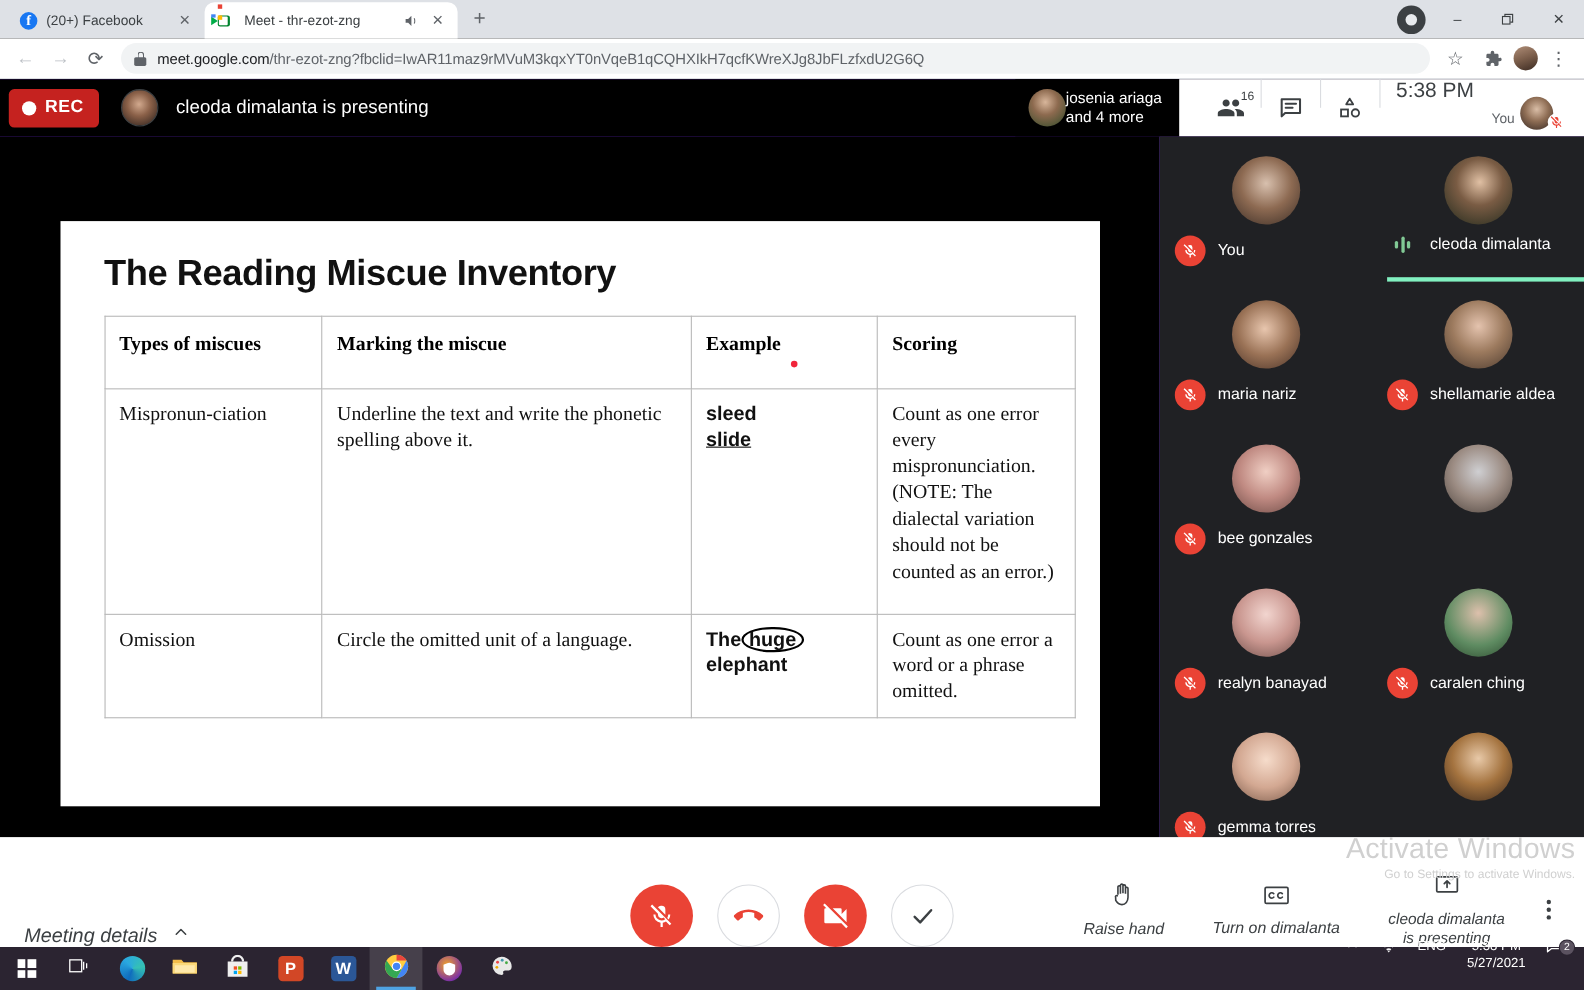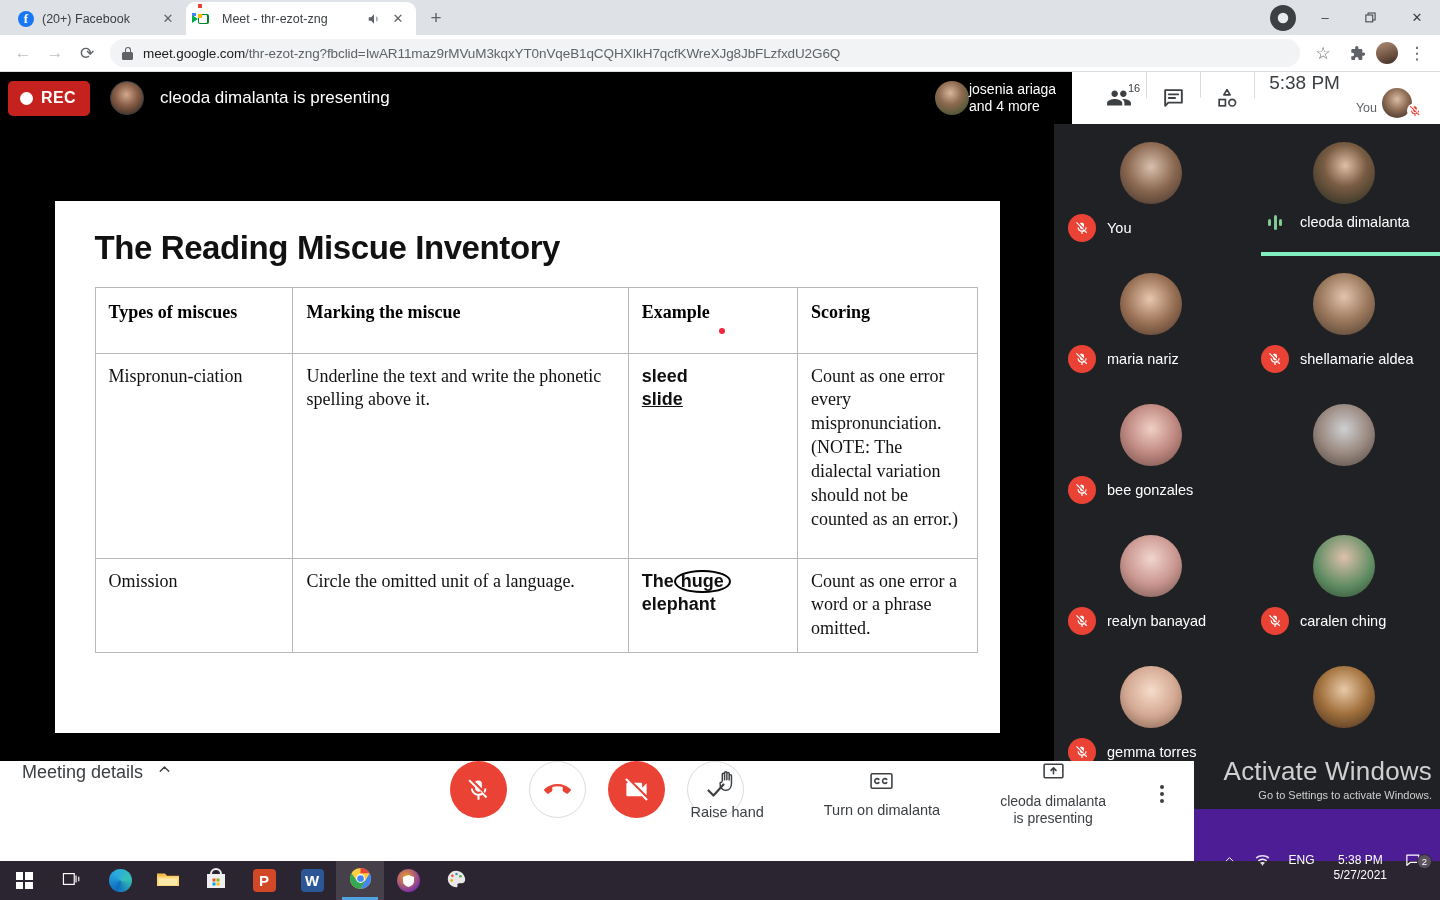--- a/index.html
+++ b/index.html
@@ -102,21 +102,21 @@
   .url-text .host { color: #202124; }
   .tb-right { display: flex; align-items: center; gap: 4px; }
   .tb-avatar {
     width: 22px; height: 22px; border-radius: 50%;
     background: linear-gradient(160deg,#b08e78 0%,#7a5d4a 50%,#3b2a22 100%);
   }
 
   
   .meet-app {
     position: absolute; left: 0; top: 72px; width: 1440px; height: 789px;
-    background: #4c1d95;
+    background: #6d28d9;
   }
 
   
   .meet-topbar {
     position: absolute; left: 0; top: 0; width: 1440px; height: 52px;
     background: #000; display: flex; align-items: center;
   }
   .rec-badge {
     margin-left: 8px; background: #c5221f; color: #fff;
     height: 35px; border-radius: 5px; display: flex; align-items: center;
@@ -245,39 +245,39 @@
     color: #fff; font-size: 14.5px; white-space: nowrap;
     overflow: hidden; text-overflow: ellipsis;
   }
   .speak-bar {
     position: absolute; left: 14px; right: -14px; bottom: -7px;
     height: 4px; background: #81f0c0;
   }
 
   
   .bottombar {
-    position: absolute; left: 0; bottom: 0; width: 1194px; height: 100px;
-    background: #fff; display: flex; align-items: flex-start;
+    position: absolute; left: 0; bottom: 0; width: 1440px; height: 100px;
+    background: #fff; display: flex; align-items: flex-end; font-style: italic;
   }
   .meeting-details {
     display: flex; align-items: center; gap: 13px;
     margin-left: 22px; color: #3c4043; font-size: 18px;
   }
   .center-ctrls {
     position: absolute; left: 50%; transform: translateX(-50%);
     display: flex; align-items: center; gap: 22px;
   }
   .cbtn {
     width: 57px; height: 57px; border-radius: 50%;
     display: flex; align-items: center; justify-content: center;
   }
   .cbtn.red { background: #ea4335; }
   .cbtn.outline { background: #fff; border: 1px solid #dadce0; }
   .right-ctrls {
-    position: absolute; right: 14px; display: flex; align-items: center; gap: 16px;
+    position: absolute; right: 14px; display: flex; align-items: center; gap: 0;
   }
   .rc-item {
     display: flex; flex-direction: column; align-items: center; gap: 7px;
     color: #3c4043; font-size: 14.5px; padding: 0 22px; min-width: 90px;
   }
   .rc-item .lbl { white-space: nowrap; }
   .rc-item .lbl.two { text-align: center; line-height: 1.22; font-size: 14px; }
   .kebab { display: flex; flex-direction: column; gap: 3px; padding: 0 16px; }
   .kebab i { width: 4px; height: 4px; border-radius: 50%; background: #3c4043; display: block; }
 

